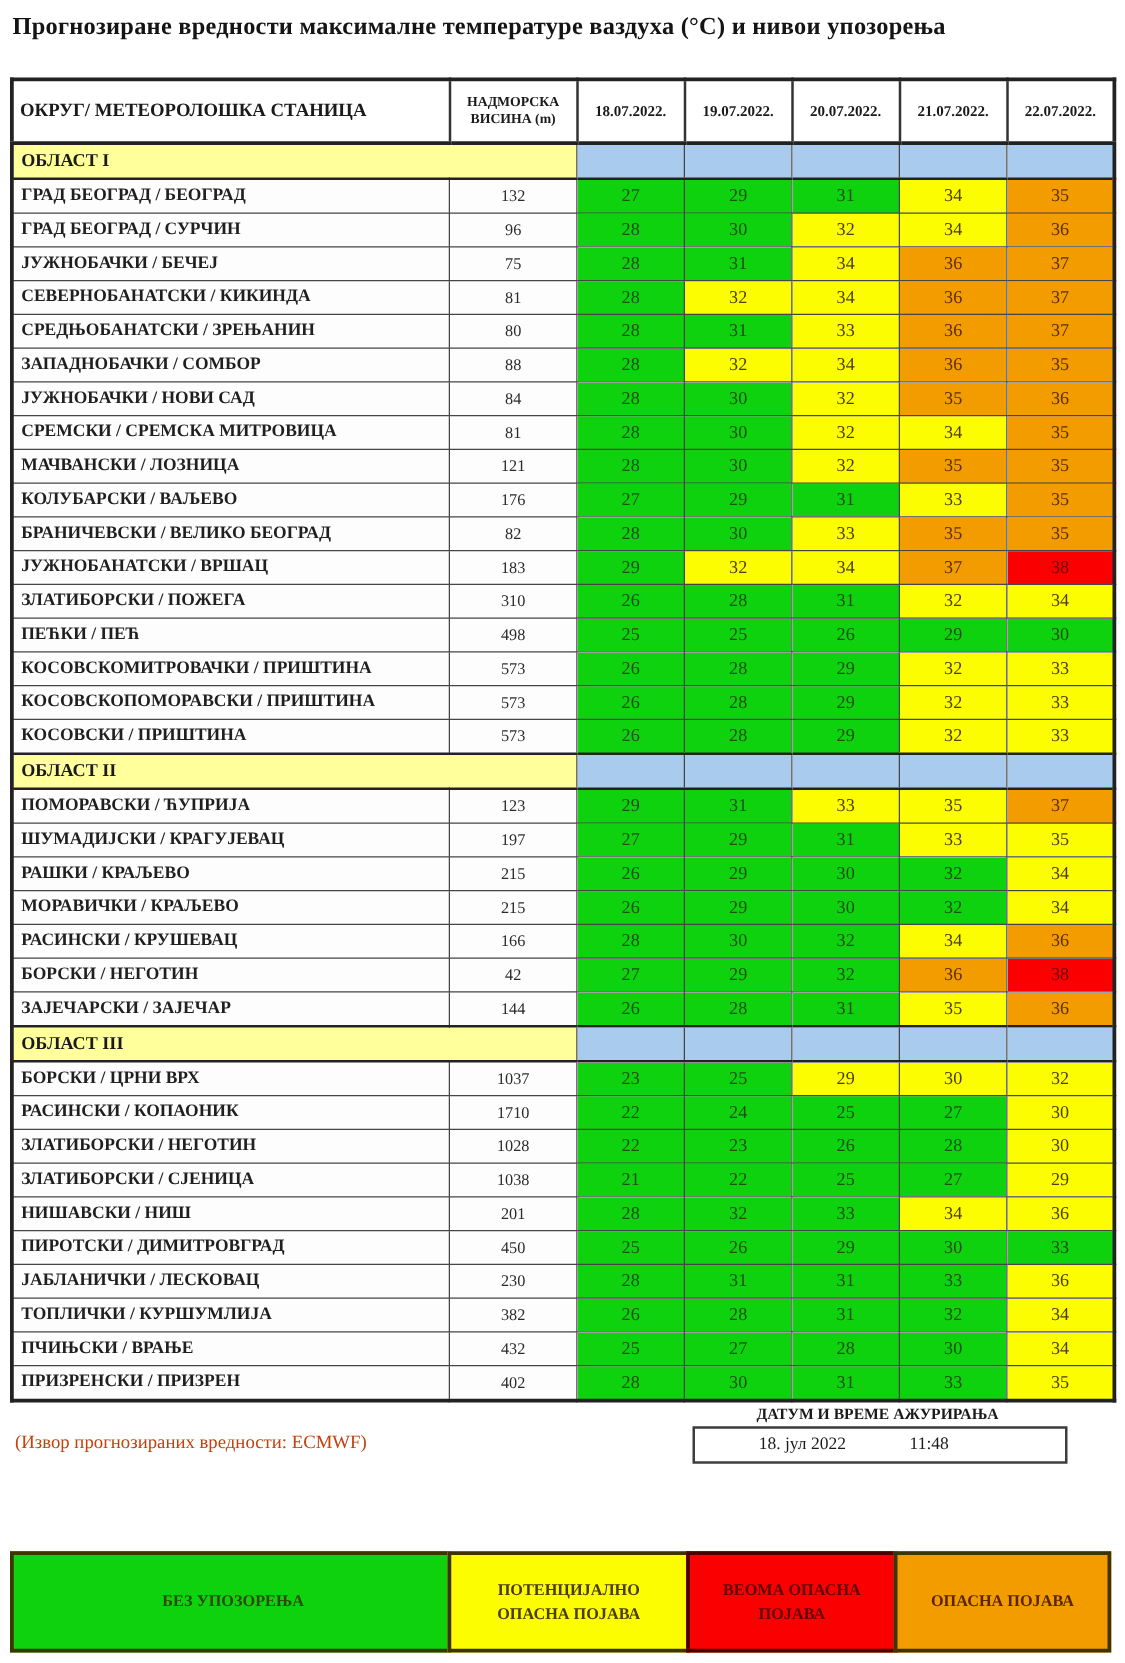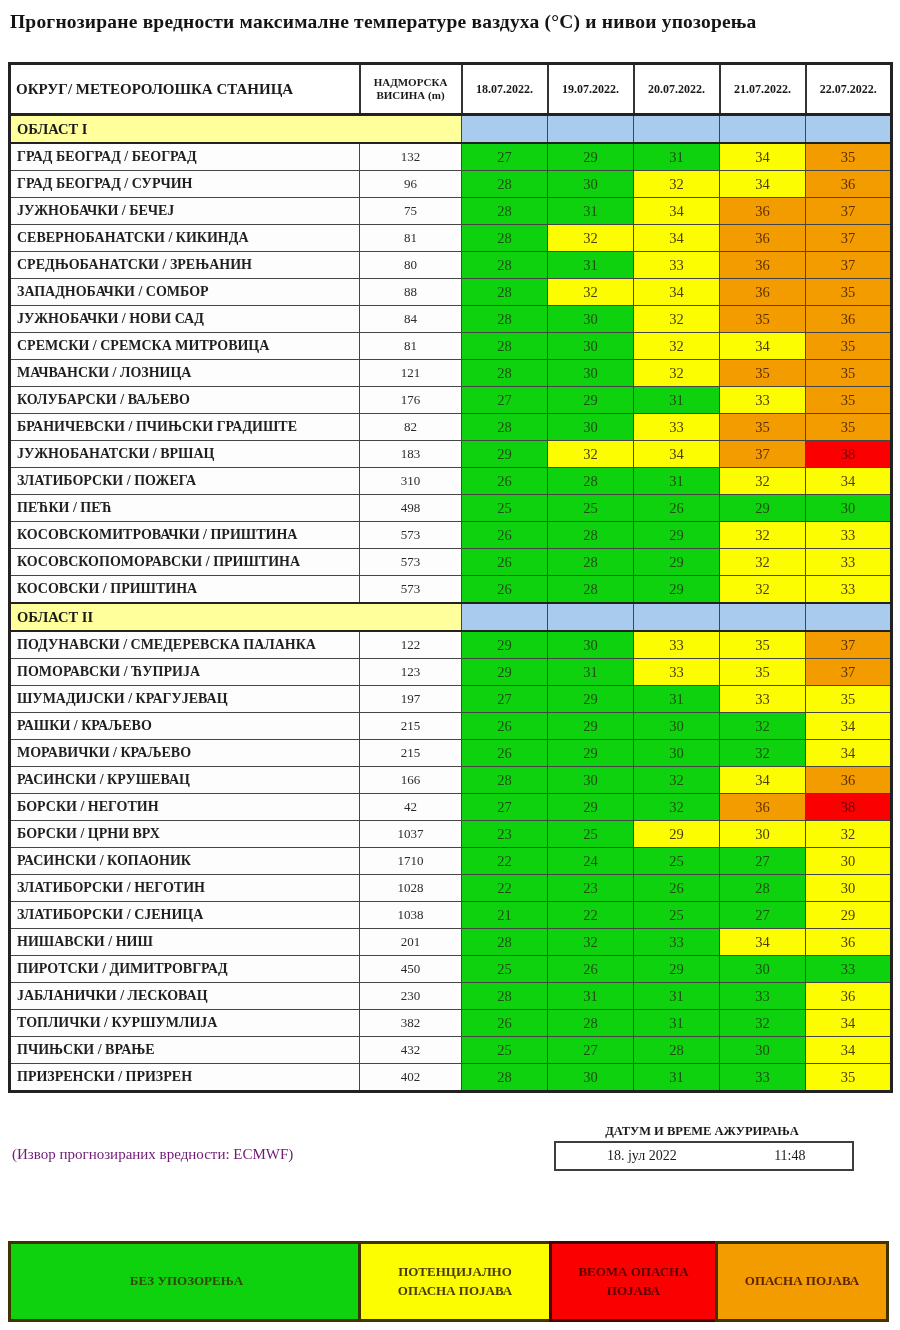--- a/index.html
+++ b/index.html
@@ -31,33 +31,33 @@
   }
   .section-blank { border-top:2px solid #222; border-bottom:2px solid #222; }
   .station-td { background:#fdfdfd; font-weight:bold; font-size:14px; text-align:left; padding-left:6px; color:#1f1f1f; }
   .alt-td { background:#fdfdfd; font-size:13px; text-align:center; color:#2b2b2b; }
   .temp-td { font-size:14.5px; text-align:center; }
   .w-g { color:#1d4d10; }
   .w-y { color:#4d3e00; }
   .w-o { color:#5c2e00; }
   .w-r { color:#6e0000;font-family:Liberation Serif, serif; }
   .source {
-    position:absolute; left:12px; top:1146px; font-size:15px; color:#701a75;
+    position:absolute; left:12px; top:1146px; font-size:15px; color:#c2410c;
   }
   .update-label {
     position:absolute; left:554px; top:1124px; width:296px; text-align:center;
     font-size:12.5px; font-weight:bold; color:#1a1a1a;
   }
   .update-box {
     position:absolute; left:554px; top:1141px; width:296px; height:26px;
     border:2px solid #3d3d3d; display:flex; align-items:center; font-size:14px;
     background:#fff;
   }
   .update-date { width:58%; text-align:center; }
-  .update-time { width:42%; text-align:center; }
+  .update-time { width:42%; text-align:left; }
   .legend {
     position:absolute; left:8px; top:1241px; width:884px; height:81px; display:flex;
   }
   .legend-item {
     box-sizing:border-box; border:3px solid #3f3400; margin-left:-3px;
     display:flex; align-items:center; justify-content:center; text-align:center;
     font-weight:bold; font-size:13px; line-height:1.4; white-space:normal; padding:0 16px;
   }
   .legend-item:first-child { margin-left:0;padding-left:20px; }
   .legend-g { width:353px; color:#2f4a00; }
@@ -184,21 +184,21 @@
       <tr>
         <td class="station-td">КОЛУБАРСКИ / ВАЉЕВО</td>
         <td class="alt-td">176</td>
         <td class="temp-td w-g" style="background: rgb(15, 210, 15);">27</td>
         <td class="temp-td w-g" style="background: rgb(15, 210, 15);">29</td>
         <td class="temp-td w-g" style="background: rgb(15, 210, 15);">31</td>
         <td class="temp-td w-y" style="background: rgb(253, 253, 2);">33</td>
         <td class="temp-td w-o" style="background: rgb(243, 156, 0);">35</td>
       </tr>
       <tr>
-        <td class="station-td">БРАНИЧЕВСКИ / ПЧИЊСКИ ГРАДИШТЕ</td>
+        <td class="station-td">БРАНИЧЕВСКИ / ВЕЛИКО БЕОГРАД</td>
         <td class="alt-td">82</td>
         <td class="temp-td w-g" style="background: rgb(15, 210, 15);">28</td>
         <td class="temp-td w-g" style="background: rgb(15, 210, 15);">30</td>
         <td class="temp-td w-y" style="background: rgb(253, 253, 2);">33</td>
         <td class="temp-td w-o" style="background: rgb(243, 156, 0);">35</td>
         <td class="temp-td w-o" style="background: rgb(243, 156, 0);">35</td>
       </tr>
       <tr>
         <td class="station-td">ЈУЖНОБАНАТСКИ / ВРШАЦ</td>
         <td class="alt-td">183</td>
@@ -255,38 +255,29 @@
       </tr>
       <tr class="section-row">
         <td class="section-label" colspan="2" style="background: rgb(255, 255, 156);">ОБЛАСТ II</td>
         <td class="section-blank" style="background: rgb(168, 203, 238);"></td>
         <td class="section-blank" style="background: rgb(168, 203, 238);"></td>
         <td class="section-blank" style="background: rgb(168, 203, 238);"></td>
         <td class="section-blank" style="background: rgb(168, 203, 238);"></td>
         <td class="section-blank" style="background: rgb(168, 203, 238);"></td>
       </tr>
       <tr>
-        <td class="station-td">ПОДУНАВСКИ / СМЕДЕРЕВСКА ПАЛАНКА</td>
-        <td class="alt-td">122</td>
-        <td class="temp-td w-g" style="background: rgb(15, 210, 15);">29</td>
-        <td class="temp-td w-g" style="background: rgb(15, 210, 15);">30</td>
+        <td class="station-td">ПОМОРАВСКИ / ЋУПРИЈА</td>
+        <td class="alt-td">123</td>
+        <td class="temp-td w-g" style="background: rgb(15, 210, 15);">29</td>
+        <td class="temp-td w-g" style="background: rgb(15, 210, 15);">31</td>
         <td class="temp-td w-y" style="background: rgb(253, 253, 2);">33</td>
         <td class="temp-td w-y" style="background: rgb(253, 253, 2);">35</td>
         <td class="temp-td w-o" style="background: rgb(243, 156, 0);">37</td>
       </tr>
       <tr>
-        <td class="station-td">ПОМОРАВСКИ / ЋУПРИЈА</td>
-        <td class="alt-td">123</td>
-        <td class="temp-td w-g" style="background: rgb(15, 210, 15);">29</td>
-        <td class="temp-td w-g" style="background: rgb(15, 210, 15);">31</td>
-        <td class="temp-td w-y" style="background: rgb(253, 253, 2);">33</td>
-        <td class="temp-td w-y" style="background: rgb(253, 253, 2);">35</td>
-        <td class="temp-td w-o" style="background: rgb(243, 156, 0);">37</td>
-      </tr>
-      <tr>
         <td class="station-td">ШУМАДИЈСКИ / КРАГУЈЕВАЦ</td>
         <td class="alt-td">197</td>
         <td class="temp-td w-g" style="background: rgb(15, 210, 15);">27</td>
         <td class="temp-td w-g" style="background: rgb(15, 210, 15);">29</td>
         <td class="temp-td w-g" style="background: rgb(15, 210, 15);">31</td>
         <td class="temp-td w-y" style="background: rgb(253, 253, 2);">33</td>
         <td class="temp-td w-y" style="background: rgb(253, 253, 2);">35</td>
       </tr>
       <tr>
         <td class="station-td">РАШКИ / КРАЉЕВО</td>
@@ -316,20 +307,37 @@
         <td class="temp-td w-o" style="background: rgb(243, 156, 0);">36</td>
       </tr>
       <tr>
         <td class="station-td">БОРСКИ / НЕГОТИН</td>
         <td class="alt-td">42</td>
         <td class="temp-td w-g" style="background: rgb(15, 210, 15);">27</td>
         <td class="temp-td w-g" style="background: rgb(15, 210, 15);">29</td>
         <td class="temp-td w-g" style="background: rgb(15, 210, 15);">32</td>
         <td class="temp-td w-o" style="background: rgb(243, 156, 0);">36</td>
         <td class="temp-td w-r" style="background: rgb(250, 0, 0);">38</td>
+      </tr>
+      <tr>
+        <td class="station-td">ЗАЈЕЧАРСКИ / ЗАЈЕЧАР</td>
+        <td class="alt-td">144</td>
+        <td class="temp-td w-g" style="background: rgb(15, 210, 15);">26</td>
+        <td class="temp-td w-g" style="background: rgb(15, 210, 15);">28</td>
+        <td class="temp-td w-g" style="background: rgb(15, 210, 15);">31</td>
+        <td class="temp-td w-y" style="background: rgb(253, 253, 2);">35</td>
+        <td class="temp-td w-o" style="background: rgb(243, 156, 0);">36</td>
+      </tr>
+      <tr class="section-row">
+        <td class="section-label" colspan="2" style="background: rgb(255, 255, 156);">ОБЛАСТ III</td>
+        <td class="section-blank" style="background: rgb(168, 203, 238);"></td>
+        <td class="section-blank" style="background: rgb(168, 203, 238);"></td>
+        <td class="section-blank" style="background: rgb(168, 203, 238);"></td>
+        <td class="section-blank" style="background: rgb(168, 203, 238);"></td>
+        <td class="section-blank" style="background: rgb(168, 203, 238);"></td>
       </tr>
       <tr>
         <td class="station-td">БОРСКИ / ЦРНИ ВРХ</td>
         <td class="alt-td">1037</td>
         <td class="temp-td w-g" style="background: rgb(15, 210, 15);">23</td>
         <td class="temp-td w-g" style="background: rgb(15, 210, 15);">25</td>
         <td class="temp-td w-y" style="background: rgb(253, 253, 2);">29</td>
         <td class="temp-td w-y" style="background: rgb(253, 253, 2);">30</td>
         <td class="temp-td w-y" style="background: rgb(253, 253, 2);">32</td>
       </tr>

